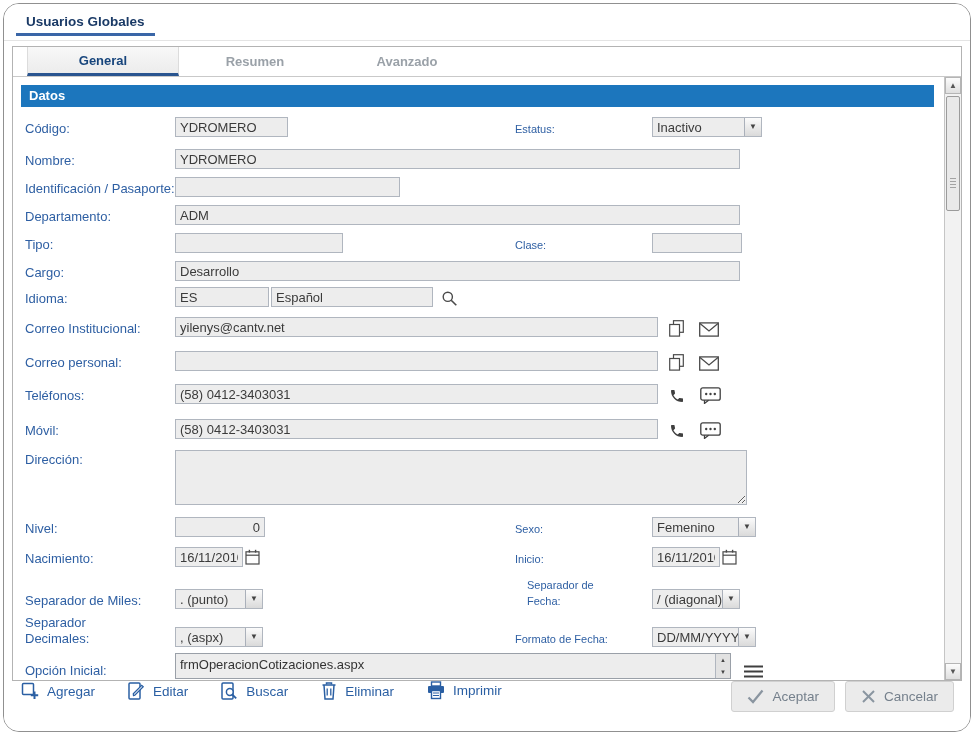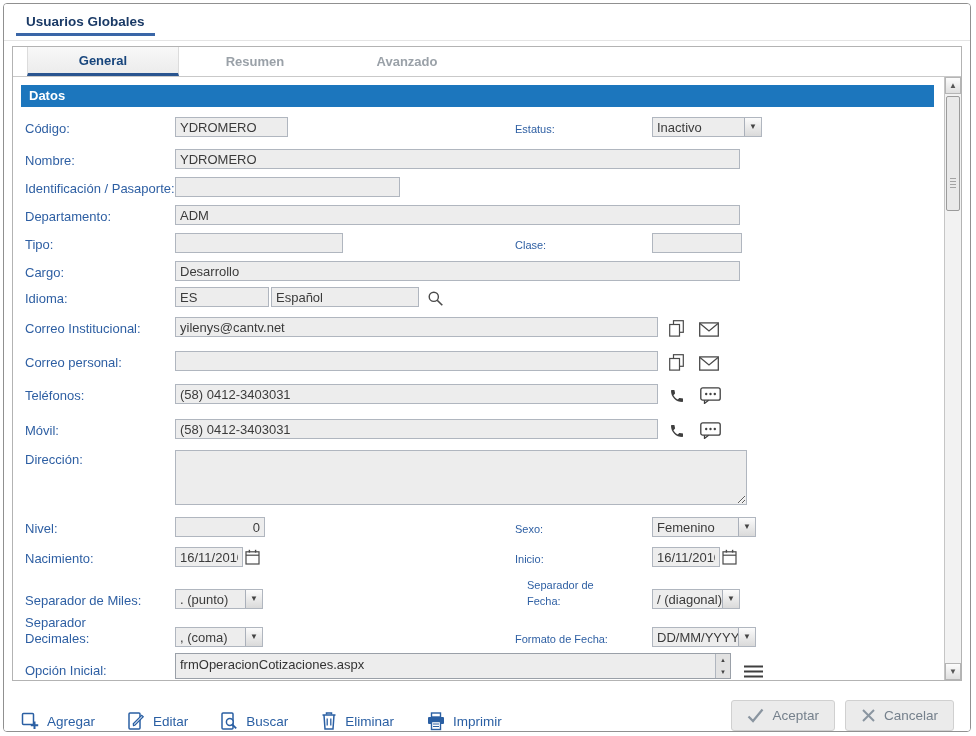--- a/index.html
+++ b/index.html
@@ -1,19 +1,19 @@
 <!DOCTYPE html>
 <html><head>
 <meta charset="utf-8">
 <style>
   * { margin:0; padding:0; box-sizing:border-box; }
   html,body { width:976px; height:736px; background:#fff;
     font-family:"Liberation Sans","DejaVu Sans",sans-serif; }
   .window { position:absolute; left:3px; top:3px; width:968px; height:729px;
-    border:1px solid #909090; border-radius:4px; background:#fff; overflow:hidden; }
+    border:1px solid #909090; border-radius:16px; background:#fff; overflow:hidden; }
 
   
   .top { height:37px; border-bottom:1px solid #e4e4e4; background:#fff; }
   .wintab { display:inline-block; margin-left:12px; margin-top:7px; padding:3px 10px 4px;
     font-size:13.5px; font-weight:bold; color:#1a3a66; border-bottom:3px solid #3a66a7; cursor:pointer; }
 
   
   .panel { position:absolute; left:8px; top:42px; width:950px; height:635px;
     border:1px solid #b3b3b3; background:#fff; }
   .tabstrip { height:30px; border-bottom:1px solid #c9c9c9; display:flex; padding-left:14px; background:#fff; }
@@ -38,21 +38,21 @@
   .narrow80 { display:inline-block; max-width:80px; }
 
   .inp { height:20px; background:#ededed; border:1px solid #b0b6bf; font-family:inherit;
     font-size:13px; color:#3b3b3b; padding:0 4px; }
   .num { text-align:right; }
   .ta { width:572px; height:55px; background:#ededed; border:1px solid #b0b6bf;
     font-family:inherit; font-size:13px; color:#3b3b3b; resize:both; padding:2px 4px; }
 
   .w68{width:68px}.w88{width:94px}.w90{width:90px}.w104{width:104px}
   .w110{width:110px}.w112{width:88px}.w113{width:113px}.w168{width:168px}
-  .w172{width:148px}.w225{width:225px}.w537{width:483px}.w565{width:565px}
+  .w172{width:162px}.w225{width:225px}.w537{width:483px}.w565{width:565px}
 
   .sel { display:flex; height:20px; background:#ededed; border:1px solid #b0b6bf; cursor:pointer; }
   .sel-txt { flex:1; overflow:hidden; white-space:nowrap; padding:2px 0 0 4px;
     font-size:13px; color:#3b3b3b; }
   .sel-btn { width:17px; flex:none; border-left:1px solid #aab0ba;
     background:linear-gradient(#fbfbfb,#dadada); display:flex; align-items:center;
     justify-content:center; }
   .caret { font-size:8px; color:#444; line-height:1; }
 
   .icon-btn { display:inline-flex; align-items:center; justify-content:center; cursor:pointer; }
@@ -74,21 +74,21 @@
     background:linear-gradient(#fcfcfc,#dfdfdf); border:1px solid #b5b5b5;
     display:flex; align-items:center; justify-content:center; font-size:8px; color:#555; cursor:pointer; }
   .sb-up { top:0; } .sb-down { bottom:0; }
   .sb-thumb { position:absolute; left:1px; right:1px; top:19px; height:115px;
     background:#e9e9e9; border:1px solid #9b9b9b; border-radius:2px; cursor:pointer; }
   .sb-thumb::after { content:""; position:absolute; left:3px; right:3px; top:72%;
     height:10px; background:repeating-linear-gradient(to bottom,#a3a3a3 0 1px,transparent 1px 3px); }
 
   
   .toolbar { position:absolute; left:0; right:0; bottom:0; height:50px; display:flex;
-    align-items:flex-end; padding:0 16px; background:#fff; }
+    align-items:flex-start; padding:0 16px; background:#fff; }
   .tbtn { display:flex; align-items:center; margin-right:32px; cursor:pointer; }
   .tbtn svg { margin-right:7px; }
   .tl { font-size:13.5px; color:#2a5fa3; }
   .gbtn { display:flex; align-items:center; height:31px; padding:0 15px; background:#ebebeb;
     border:1px solid #d0d0d0; border-radius:3px; margin-left:10px; cursor:pointer; }
   .gbtn svg { margin-right:8px; }
   .gl { font-size:13.5px; color:#75808c; }
   .push-right { margin-left:auto; }
 </style>
 </head>
@@ -309,21 +309,21 @@
                   <span class="caret">▼</span>
                 </div>
             </div>
           </div>
         </div>
 
         <div class="row" style="margin-bottom:6px">
           <div class="lbl"><span class="narrow80">Separador Decimales:</span></div>
           <div class="f1">
             <div class="sel w112">
-              <div class="sel-txt">, (coma)</div>
+              <div class="sel-txt">, (aspx)</div>
               <div class="sel-btn">
                   <span class="caret">▼</span>
                 </div>
             </div>
           </div>
           <div class="lbl2">Formato de Fecha:</div>
           <div class="f2">
             <div class="sel w104">
               <div class="sel-txt">DD/MM/YYYY</div>
               <div class="sel-btn">

